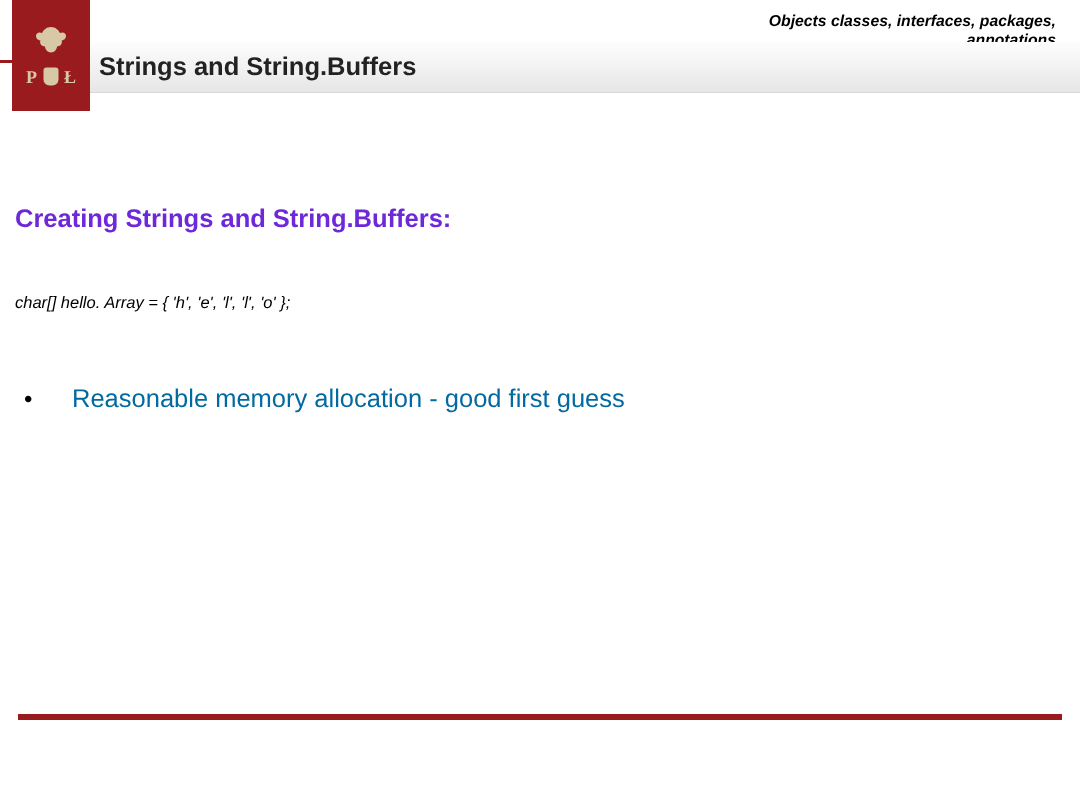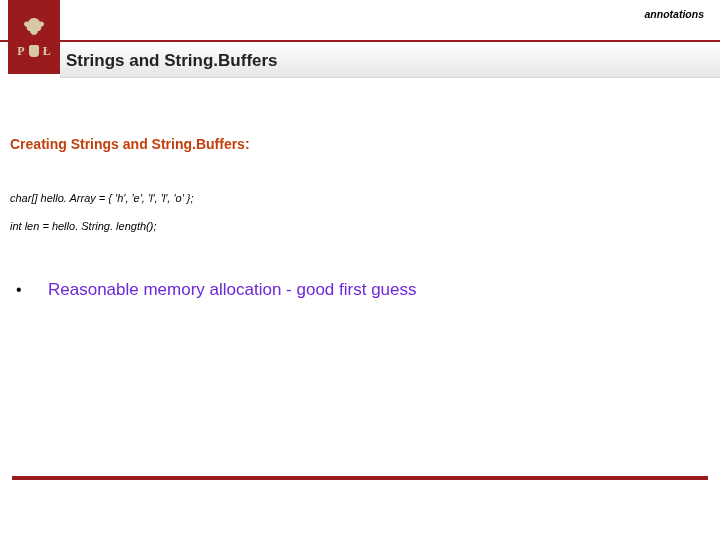--- a/index.html
+++ b/index.html
@@ -63,42 +63,42 @@
     font-weight: bold;
   }
   .logo-shield {
     width: 10px;
     height: 12px;
     background: #d7c9a6;
     border-radius: 2px 2px 4px 4px;
   }
   .title-bar {
     position: absolute;
-    top: 44px;
+    top: 28px;
     left: 60px;
     right: 0;
     height: 34px;
     background: linear-gradient(to bottom, #fdfdfd 0%, #f2f2f2 50%, #e6e6e6 100%);
     border-bottom: 1px solid #d9d9d9;
     display: flex;
     align-items: center;
     padding-left: 6px;
   }
   .title-text {
     font-size: 17px;
     font-weight: bold;
     color: #222;
   }
   .content {
     padding: 52px 10px 0 10px;
   }
   .section-heading {
-    font-size: 14px;
+    font-size: 17px;
     font-weight: bold;
-    color: #c2410c;
+    color: #6d28d9;
     margin-bottom: 40px;
   }
   .code-line {
     font-size: 11px;
     font-style: italic;
     color: #000;
     margin-bottom: 16px;
     font-family: Arial, Helvetica, sans-serif;
   }
   .bullet-row {
@@ -108,36 +108,37 @@
     padding-left: 6px;
   }
   .bullet-mark {
     font-size: 16px;
     color: #000;
     width: 32px;
     flex-shrink: 0;
   }
   .bullet-text {
     font-size: 17px;
-    color: #6d28d9;
+    color: #0369a1;
   }
   .red-line-bottom {
     position: absolute;
     left: 12px;
     right: 12px;
     bottom: 60px;
     height: 4px;
     background: #9a1b1e;
   }
 </style>
 </head>
 <body>
 
 <div class="header-area">
   <div class="top-label">
+    <div>Objects classes, interfaces, packages,</div>
     <div>annotations</div>
   </div>
   <div class="red-line-top"></div>
   <div class="logo-box">
     <div class="logo-eagle">
       <svg viewBox="0 0 26 22" width="26" height="22">
         <path d="M13 2 C10 2 8 4 7 6 C5 5 3 6 3 8 C3 10 5 11 6 11 C5 13 7 15 9 15 C9 17 11 19 13 19 C15 19 17 17 17 15 C19 15 21 13 20 11 C21 11 23 10 23 8 C23 6 21 5 19 6 C18 4 16 2 13 2 Z" fill="#d7c9a6"></path>
       </svg>
     </div>
     <div class="logo-letters">
@@ -148,21 +149,20 @@
   </div>
   <div class="title-bar">
     <span class="title-text">Strings and String.Buffers</span>
   </div>
 </div>
 
 <div class="content">
   <div class="section-heading">Creating Strings and String.Buffers:</div>
 
   <div class="code-line">char[] hello. Array = { 'h', 'e', 'l', 'l', 'o' };</div>
-  <div class="code-line">int len = hello. String. length();</div>
 
   <div class="bullet-row">
     <span class="bullet-mark">•</span>
     <span class="bullet-text">Reasonable memory allocation - good first guess</span>
   </div>
 </div>
 
 <div class="red-line-bottom"></div>
 
 </body></html>

